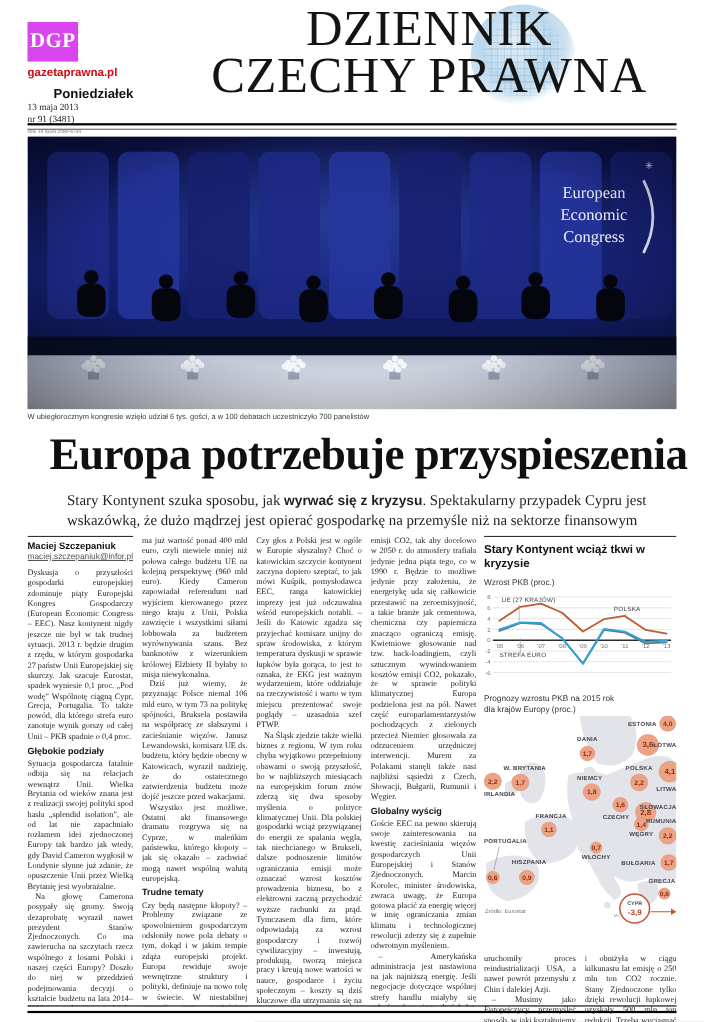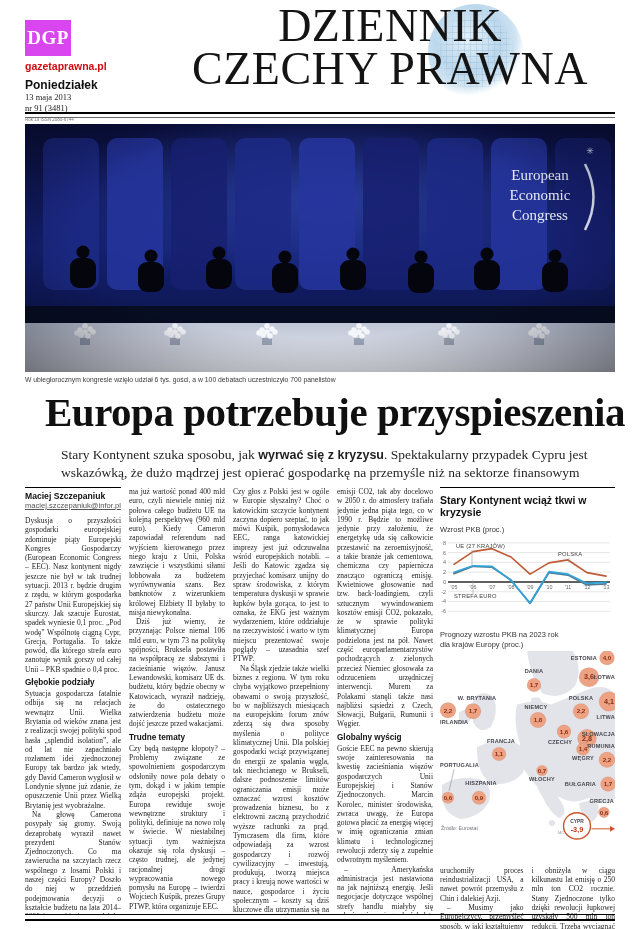--- a/index.html
+++ b/index.html
@@ -6,21 +6,21 @@
   #page{position:relative;width:640px;height:929px;background:#fff;overflow:hidden;
         font-family:"Liberation Serif","DejaVu Serif",serif;color:#1c1c1c;}
   .sans{font-family:"Liberation Sans","DejaVu Sans",sans-serif;}
 
   
   #masthead{position:absolute;left:0;top:0;width:640px;height:120px;}
   #brand{position:absolute;left:25px;top:20px;width:120px;}
   #logo-box{width:46px;height:36px;background:#d946ef;color:#fff;display:flex;align-items:center;justify-content:center;
             font:700 19px "Liberation Serif",serif;letter-spacing:.5px;}
   #site-url{color:#d00a10;font:700 10.5px "Liberation Sans",sans-serif;margin-top:4px;}
-  #day{font:700 12px "Liberation Sans",sans-serif;color:#111;margin-top:6px;}
+  #day{font:700 12px "Liberation Sans",sans-serif;color:#111;margin-top:6px;text-align:center;}
   .dateline{font:8.5px "Liberation Serif",serif;color:#222;line-height:1.25;}
   .fineprint{font:4.5px "Liberation Sans",sans-serif;color:#777;line-height:1.4;margin-top:4px;}
   #globe{position:absolute;left:428px;top:4px;width:95px;height:95px;border-radius:50%;
          background:radial-gradient(circle at 42% 36%, #e3f0f8 0%, #bcd8ec 40%, #cfe3f1 58%, rgba(255,255,255,0) 70%);}
   #globe:after{content:"";position:absolute;inset:6px;border-radius:50%;
          background:repeating-linear-gradient(0deg, rgba(140,180,210,.35) 0 1px, transparent 1px 6px),
                     repeating-linear-gradient(90deg, rgba(140,180,210,.3) 0 1px, transparent 1px 6px);
          -webkit-mask-image:radial-gradient(circle,#000 55%,transparent 68%);
          mask-image:radial-gradient(circle,#000 55%,transparent 68%);}
   #paper-title{position:absolute;left:165px;top:4px;width:450px;text-align:center;z-index:1;
@@ -223,20 +223,21 @@
       <div class="byline-name">Maciej Szczepaniuk</div>
       <div class="byline-email">maciej.szczepaniuk@infor.pl</div>
     <p class="p">Dyskusja o przyszłości gospodarki europejskiej zdominuje piąty Europejski Kongres Gospodarczy (European Economic Congress – EEC). Nasz kontynent nigdy jeszcze nie był w tak trudnej sytuacji. 2013 r. będzie drugim z rzędu, w którym gospodarka 27 państw Unii Europejskiej się skurczy. Jak szacuje Eurostat, spadek wyniesie 0,1 proc. „Pod wodę” Wspólnotę ciągną Cypr, Grecja, Portugalia. To także powód, dla którego strefa euro zanotuje wynik gorszy od całej Unii – PKB spadnie o 0,4 proc.</p>
         <h4 class="colhead">Głębokie podziały</h4>
         <p class="p">Sytuacja gospodarcza fatalnie odbija się na relacjach wewnątrz Unii. Wielka Brytania od wieków znana jest z realizacji swojej polityki spod hasła „splendid isolation”, ale od lat nie zapachniało rozłamem idei zjednoczonej Europy tak bardzo jak wtedy, gdy David Cameron wygłosił w Londynie słynne już zdanie, że opuszczenie Unii przez Wielką Brytanię jest wyobrażalne.</p>
         <p class="p">Na głowę Camerona posypały się gromy. Swoją dezaprobatę wyraził nawet prezydent Stanów Zjednoczonych. Co ma zawierucha na szczytach rzecz wspólnego z losami Polski i naszej części Europy? Doszło do niej w przeddzień podejmowania decyzji o kształcie budżetu na lata 2014–2020 i sposobie jego podziału, a także rozstrzygnięć w kwestii przenoszenia finansowej odpowiedzialności za los wszystkich członków UE, także tych, którzy nabroili, zadłużając się po uszy. Finansowa kroplówka</p>
       </div>
     <div class="col" id="col2">
         <p class="p">ma już wartość ponad 400 mld euro, czyli niewiele mniej niż połowa całego budżetu UE na kolejną perspektywę (960 mld euro). Kiedy Cameron zapowiadał referendum nad wyjściem kierowanego przez niego kraju z Unii, Polska zawzięcie i wszystkimi siłami lobbowała za budżetem wyrównywania szans. Bez banknotów z wizerunkiem królowej Elżbiety II byłaby to misja niewykonalna.</p>
         <p class="p">Dziś już wiemy, że przyznając Polsce niemal 106 mld euro, w tym 73 na politykę spójności, Bruksela postawiła na współpracę ze słabszymi i zacieśnianie więzów. Janusz Lewandowski, komisarz UE ds. budżetu, który będzie obecny w Katowicach, wyraził nadzieję, że do ostatecznego zatwierdzenia budżetu może dojść jeszcze przed wakacjami.</p>
+        <p class="p">Wszystko jest możliwe. Ostatni akt finansowego dramatu rozgrywa się na Cyprze, w maleńkim państewku, którego kłopoty – jak się okazało – zachwiać mogą nawet wspólną walutą europejską.</p>
         <h4 class="colhead">Trudne tematy</h4>
         <p class="p">Czy będą następne kłopoty? – Problemy związane ze spowolnieniem gospodarczym odsłoniły nowe pola debaty o tym, dokąd i w jakim tempie zdąża europejski projekt. Europa rewiduje swoje wewnętrzne struktury i polityki, definiuje na nowo rolę w świecie. W niestabilnej sytuacji tym ważniejsza okazuje się rola dyskusji – często trudnej, ale jedynej racjonalnej drogi wypracowania nowego pomysłu na Europę – twierdzi Wojciech Kuśpik, prezes Grupy PTWP, która organizuje EEC.</p>
       </div>
     <div class="col" id="col3">
         <p class="p">Czy głos z Polski jest w ogóle w Europie słyszalny? Choć o katowickim szczycie kontynent zaczyna dopiero szeptać, to jak mówi Kuśpik, pomysłodawca EEC, ranga katowickiej imprezy jest już odczuwalna wśród europejskich notabli. – Jeśli do Katowic zgadza się przyjechać komisarz unijny do spraw środowiska, z którym temperatura dyskusji w sprawie łupków była gorąca, to jest to oznaka, że EKG jest ważnym wydarzeniem, które oddziałuje na rzeczywistość i warto w tym miejscu prezentować swoje poglądy – uzasadnia szef PTWP.</p>
         <p class="p">Na Śląsk zjedzie także wielki biznes z regionu. W tym roku chyba wyjątkowo przepełniony obawami o swoją przyszłość, bo w najbliższych miesiącach na europejskim forum znów zderzą się dwa sposoby myślenia o polityce klimatycznej Unii. Dla polskiej gospodarki wciąż przywiązanej do energii ze spalania węgla, tak niechcianego w Brukseli, dalsze podnoszenie limitów ograniczania emisji może oznaczać wzrost kosztów prowadzenia biznesu, bo z elektrowni zaczną przychodzić wyższe rachunki za prąd. Tymczasem dla firm, które odpowiadają za wzrost gospodarczy i rozwój cywilizacyjny – inwestują, produkują, tworzą miejsca pracy i kreują nowe wartości w nauce, gospodarce i życiu społecznym – koszty są dziś kluczowe dla utrzymania się na rynku.</p>
       </div>
     <div class="col" id="col4">
         <p class="p">emisji CO2, tak aby docelowo w 2050 r. do atmosfery trafiała jedynie jedna piąta tego, co w 1990 r. Będzie to możliwe jedynie przy założeniu, że energetykę uda się całkowicie przestawić na zeroemisyjność, a takie branże jak cementowa, chemiczna czy papiernicza znacząco ograniczą emisję. Kwietniowe głosowanie nad tzw. back-loadingiem, czyli sztucznym wywindowaniem kosztów emisji CO2, pokazało, że w sprawie polityki klimatycznej Europa podzielona jest na pół. Nawet część europarlamentarzystów pochodzących z zielonych przecież Niemiec głosowała za odrzuceniem urzędniczej interwencji. Murem za Polakami stanęli także nasi najbliżsi sąsiedzi z Czech, Słowacji, Bułgarii, Rumunii i Węgier.</p>
         <h4 class="colhead">Globalny wyścig</h4>
@@ -279,21 +280,21 @@
         <polyline points="14,38 33,31.5 52,32 71,46.5 90,69.5 109,37.5 128,40 147,49.5 166,48.5" fill="none" stroke="#2fa5dc" stroke-width="1.7" stroke-linejoin="round" stroke-linecap="round"></polyline>
         <polyline points="14,30 33,17 52,14 71,22.5 90,40 109,28.5 128,25.5 147,38.5 166,42" fill="none" stroke="#bf5b36" stroke-width="1.7" stroke-linejoin="round" stroke-linecap="round"></polyline>
         <text x="16" y="13" class="leg">UE (27 KRAJÓW)</text>
         <line x1="32" y1="15" x2="32" y2="34" stroke="#999" stroke-width="0.6"></line>
         <text x="118" y="21" class="leg">POLSKA</text>
         <line x1="129" y1="23" x2="129" y2="28" stroke="#999" stroke-width="0.6"></line>
         <text x="14" y="64" class="leg">STREFA EURO</text>
         <line x1="33" y1="60" x2="33" y2="46" stroke="#999" stroke-width="0.6"></line>
       </svg>
     <div id="map-title">
-      <div>Prognozy wzrostu PKB na 2023 rok</div>
+      <div>Prognozy wzrostu PKB na 2015 rok</div>
       <div>dla krajów Europy (proc.)</div>
     </div>
     <svg id="gdp-map" width="175" height="206" viewBox="0 0 175 212" preserveAspectRatio="none">
       <g fill="#e3e3ea">
         <path d="M2,138 Q18,127 40,132 Q53,137 49,155 Q41,171 21,173 Q5,168 2,152 Z"></path>
         <path d="M37,99 Q56,88 77,95 Q90,105 83,125 Q72,139 51,137 Q36,125 37,99 Z"></path>
         <path d="M33,49 Q45,38 54,49 Q59,63 51,78 Q40,87 33,73 Z"></path>
         <path d="M19,63 Q29,56 32,66 Q30,77 19,75 Z"></path>
         <path d="M87,0 L133,0 Q143,17 135,36 Q122,51 103,44 Q91,29 87,0 Z"></path>
         <path d="M91,49 Q100,45 102,53 Q100,62 91,60 Z"></path>

